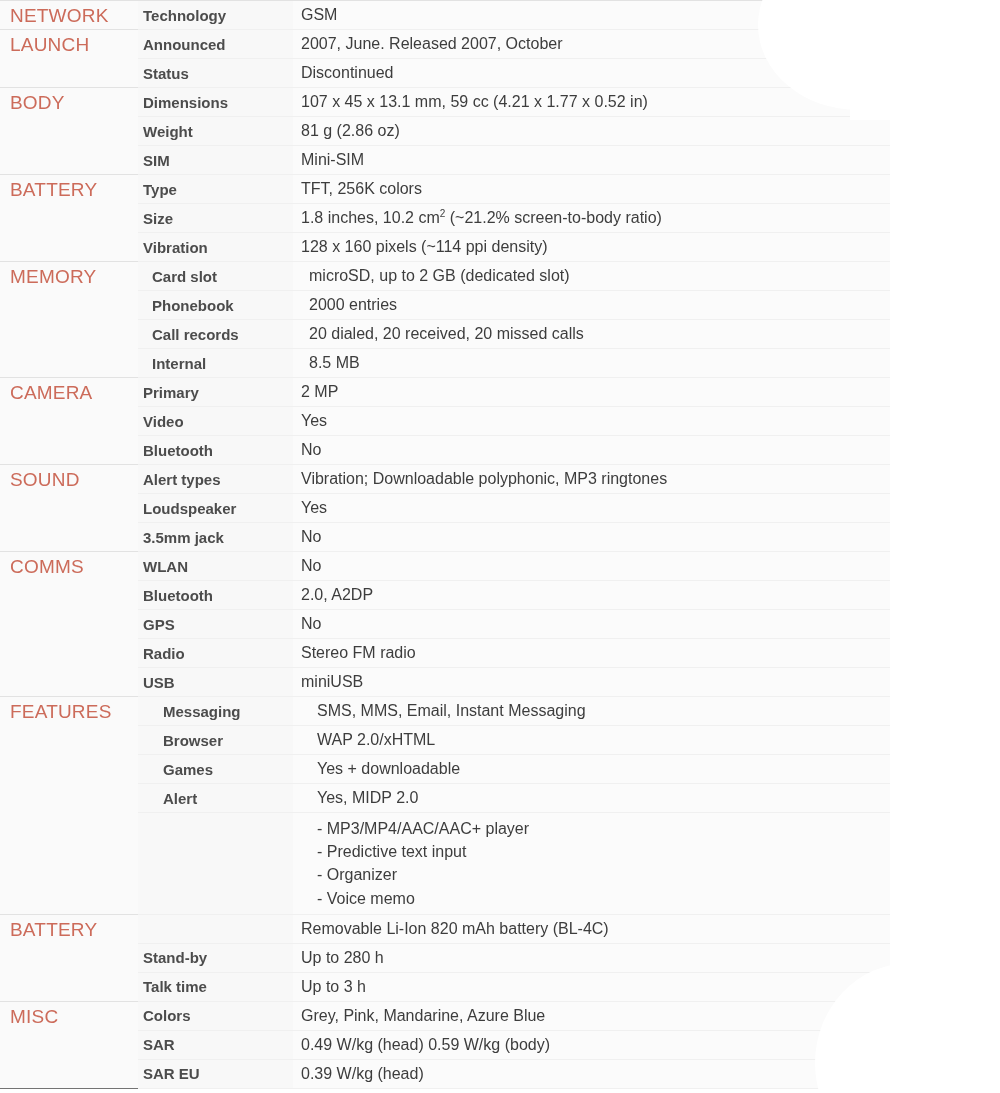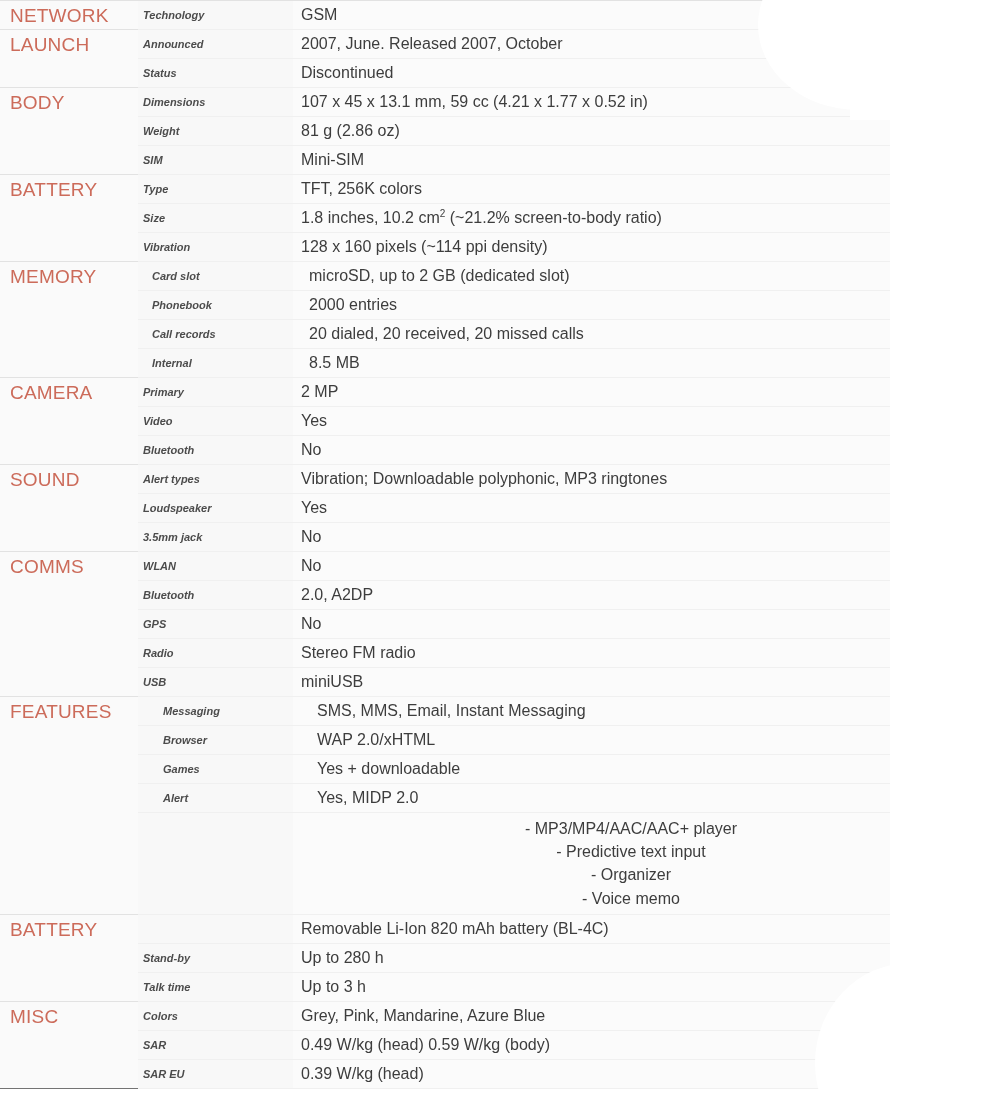--- a/index.html
+++ b/index.html
@@ -58,26 +58,25 @@
     border-bottom: none;
   }
 
   
   tr.sec-start > td {
     border-top: 1px solid #e2e2e2;
   }
 
   td.spec-key {
     width: 150px;
-    font-size: 11px;
+    font-size: 15px;
     font-weight: bold;
     color: #4c4c4c;
     padding-left: 5px;
     background: #f8f8f8;
-    font-style: italic;
   }
 
   td.spec-val {
     font-size: 16px;
     color: #3d3d3d;
     padding-left: 8px;
     background: #fbfbfb;
     line-height: 1.35;
   }
 
@@ -91,21 +90,21 @@
 
   
   td.spec-val.multiline {
     font-size: 16px;
     line-height: 1.45;
     padding-top: 4px;
     padding-bottom: 4px;
     white-space: pre-line;
   }
 
-  tr.tall { height: 88px; text-align: center; }
+  tr.tall { height: 88px; }
   tr.tall td { vertical-align: top; padding-top: 6px; }
 
   sup.sup { font-size: 10px; vertical-align: super; line-height: 0; }
 
   
   .page-mask {
     position: absolute;
     top: 0;
     right: 0;
     width: 260px;

